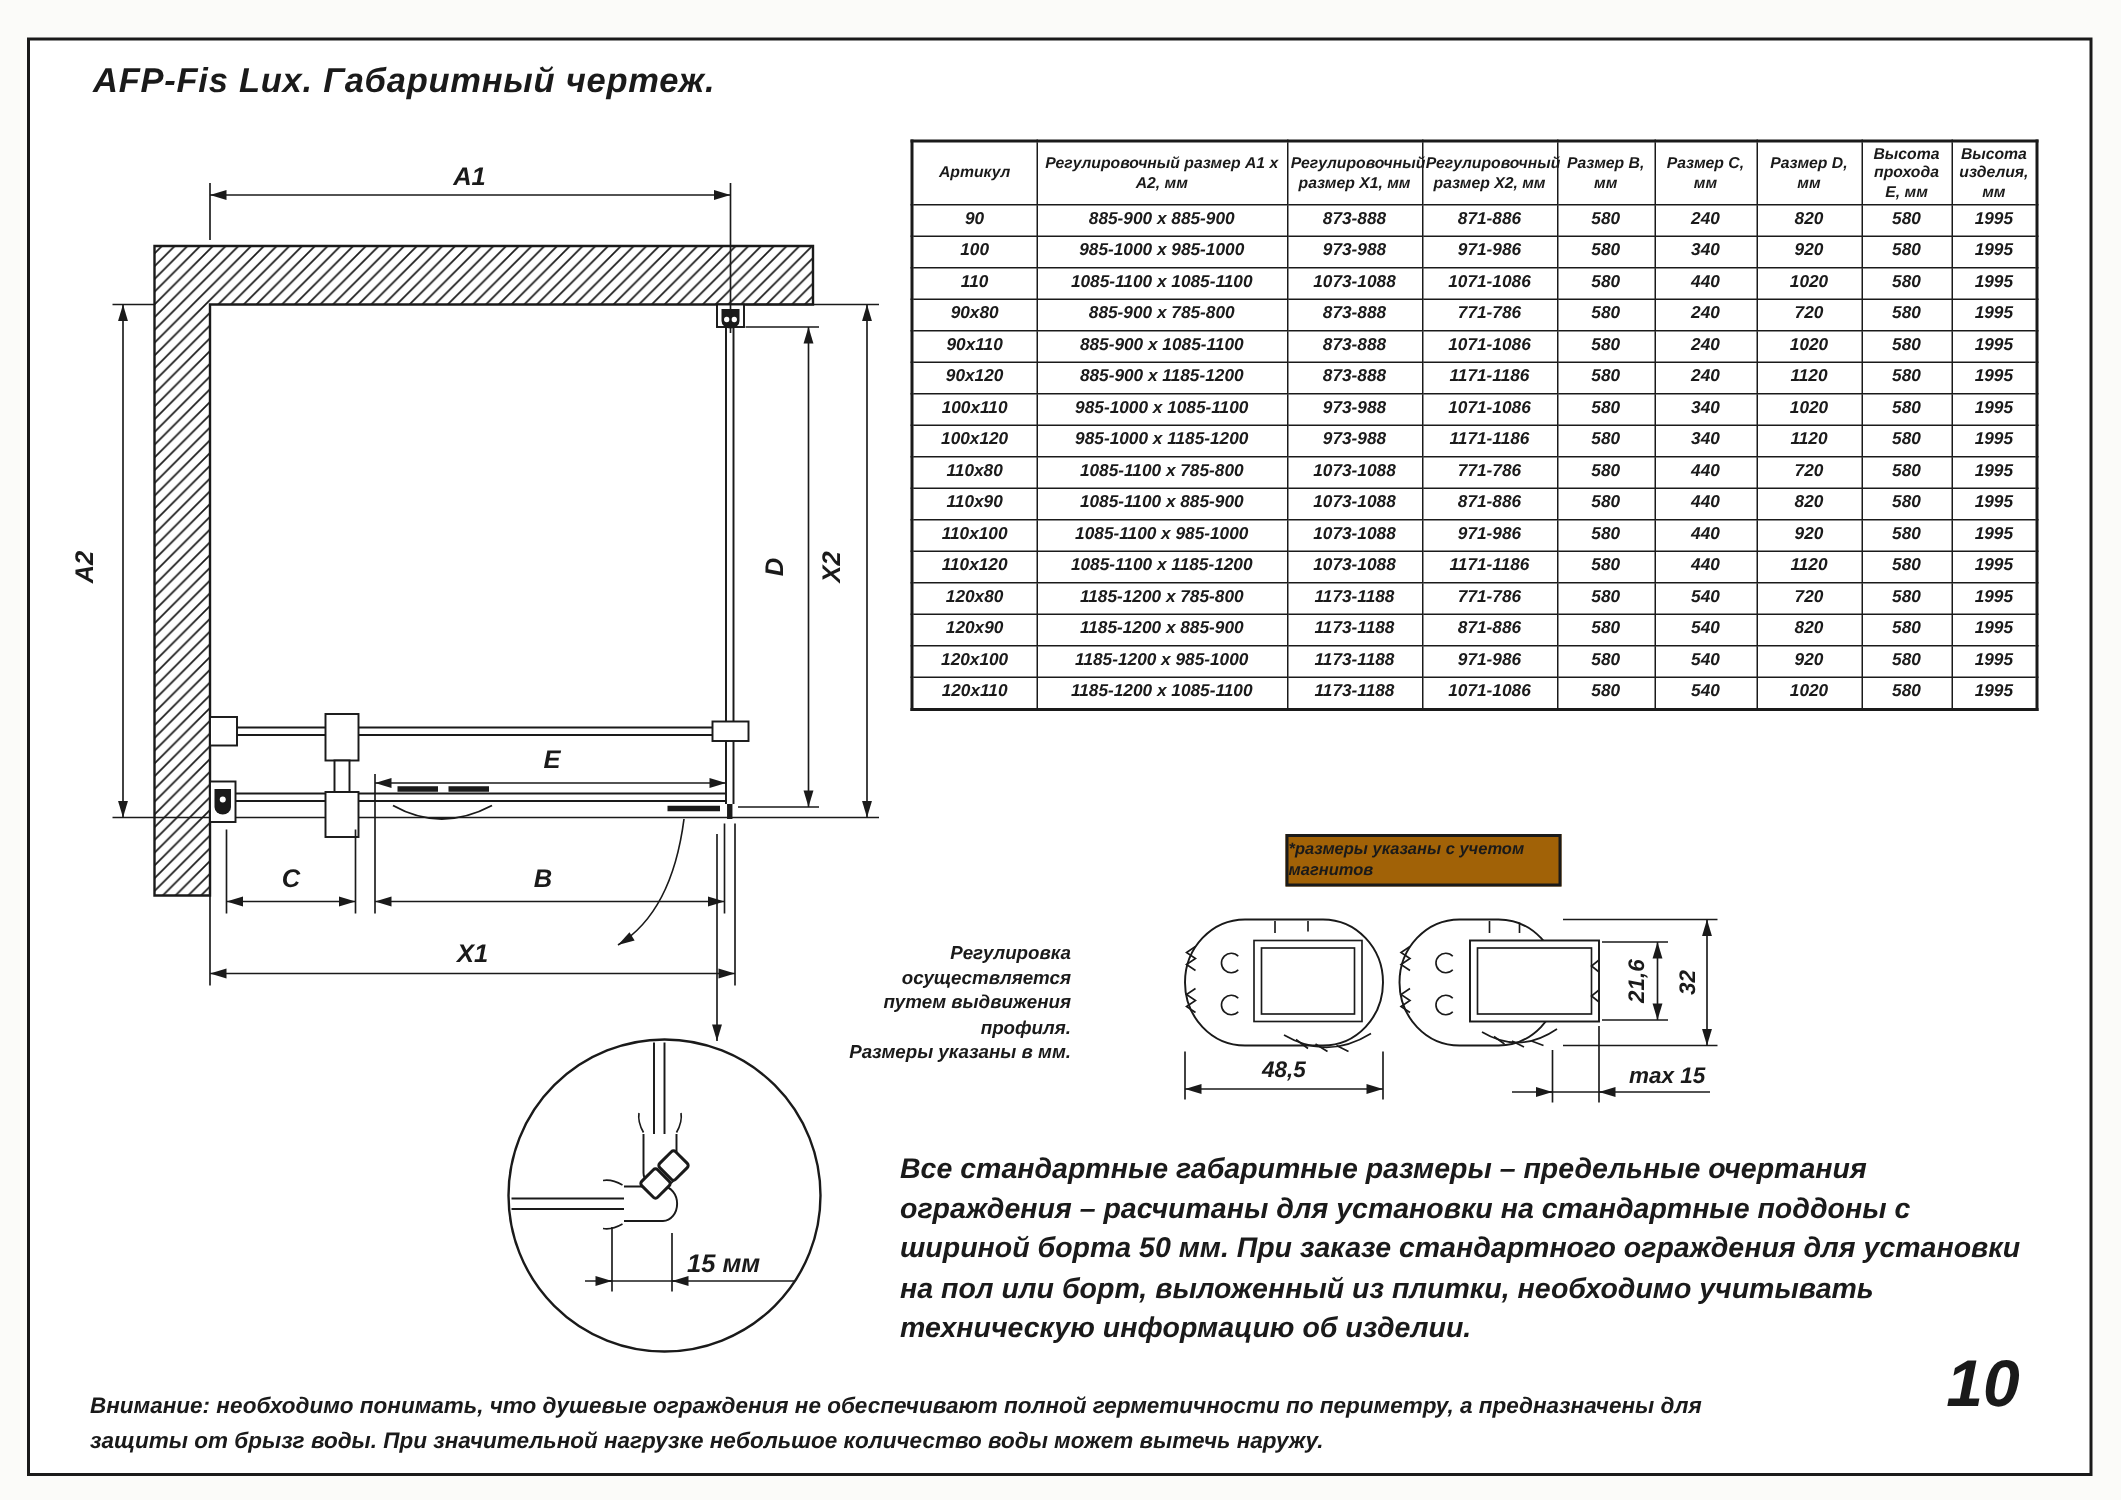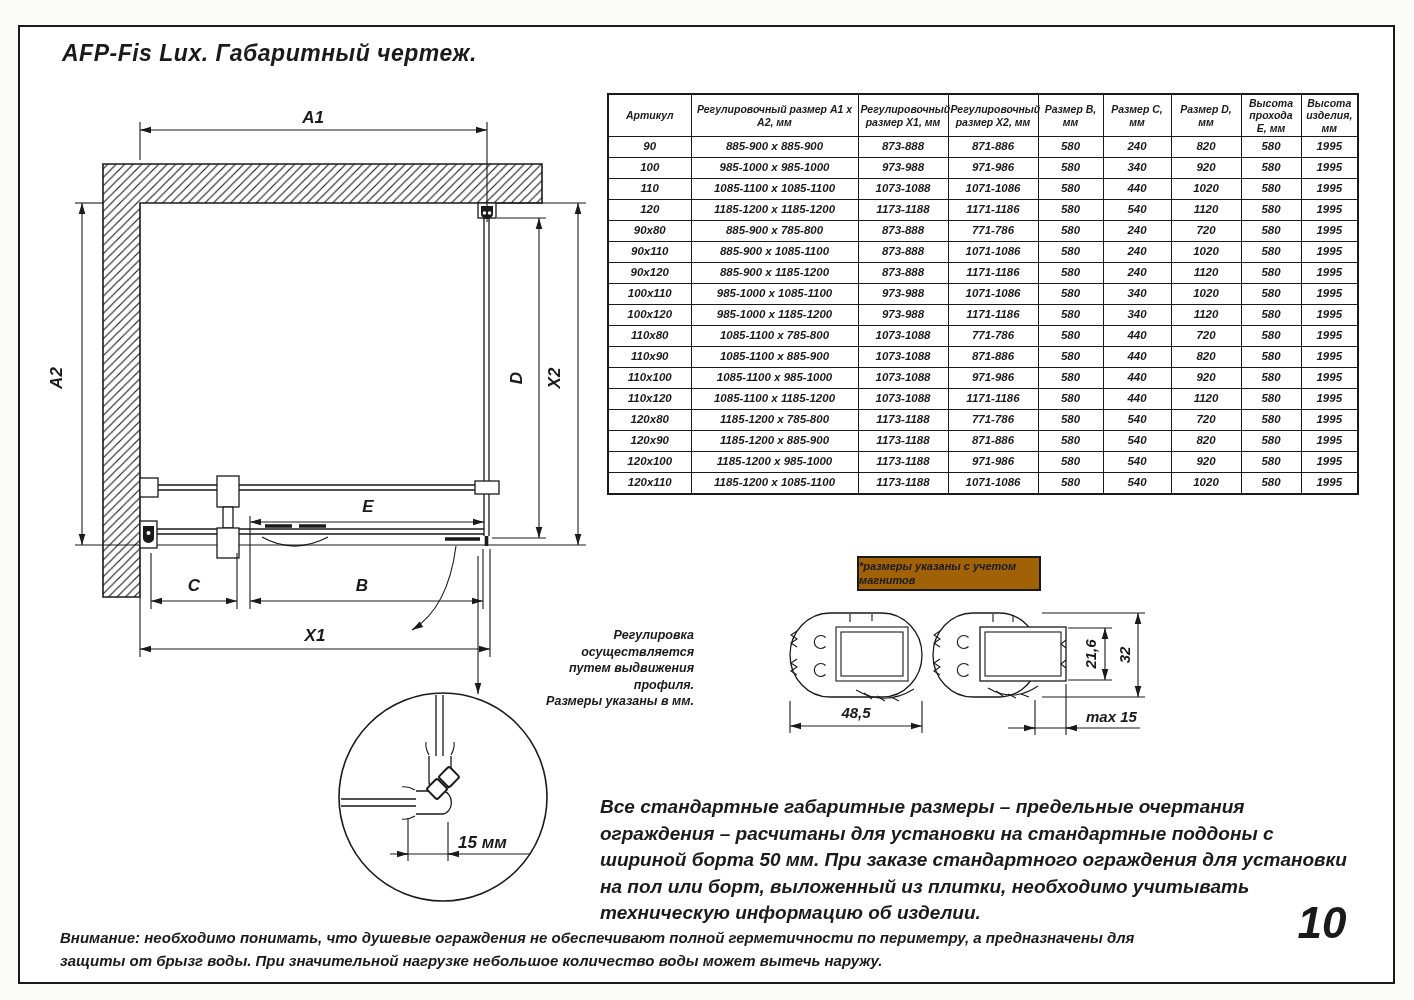--- a/index.html
+++ b/index.html
@@ -15,24 +15,24 @@
   
   table.dims{position:absolute;left:607px;top:93px;width:750px;
     border-collapse:collapse;table-layout:fixed;border:2px solid #1a1a1a;background:#fff;}
   table.dims th{font:italic 700 10.5px/1.18 "Liberation Sans",sans-serif;
     border:1px solid #1a1a1a;height:41px;padding:0 2px;text-align:center;vertical-align:middle;}
   table.dims td{font:italic 700 11.5px/1 "Liberation Sans",sans-serif;
     border:1px solid #1a1a1a;height:20px;padding:0;text-align:center;vertical-align:middle;white-space:nowrap;}
   .footnote{left:857px;top:556px;width:180px;height:31px;border:2px solid #1a1a1a;background:#a16207;
     display:flex;align-items:center;justify-content:center;text-align:left;
     font:italic 700 11px/1.25 "Liberation Sans",sans-serif;}
-  .adjust-note{left:528px;top:627px;width:166px;text-align:right;white-space:pre-line;
+  .adjust-note{left:548px;top:627px;width:166px;text-align:right;white-space:pre-line;
     font:italic 700 12.5px/1.32 "Liberation Sans",sans-serif;}
   .spec-par{left:600px;top:767px;width:752px;
-    font:italic 700 19px/1.4 "Liberation Sans",sans-serif;margin-top:27px;}
+    font:italic 700 19px/1.4 "Liberation Sans",sans-serif;}
   .warning{left:60px;top:927px;width:1080px;
     font:italic 700 15px/1.5 "Liberation Sans",sans-serif;}
   .warning .wlabel{}
   .pagenum{left:1272px;top:901px;width:100px;text-align:center;
     font:italic 700 44px/1 "Liberation Sans",sans-serif;}
   svg{position:absolute;}
   svg text{font-family:"Liberation Sans",sans-serif;font-style:italic;font-weight:700;fill:#1a1a1a;}
   .dim{stroke:#1a1a1a;stroke-width:1.1;fill:none;}
   .thin{stroke:#1a1a1a;stroke-width:1.3;fill:none;}
   .thick{stroke:#1a1a1a;stroke-width:3.6;fill:none;}
@@ -245,31 +245,20 @@
         <td>1085-1100 x 1085-1100</td>
         <td>1073-1088</td>
         <td>1071-1086</td>
         <td>580</td>
         <td>440</td>
         <td>1020</td>
         <td>580</td>
         <td>1995</td>
       </tr>
       <tr>
-        <td>120</td>
-        <td>1185-1200 x 1185-1200</td>
-        <td>1173-1188</td>
-        <td>1171-1186</td>
-        <td>580</td>
-        <td>540</td>
-        <td>1120</td>
-        <td>580</td>
-        <td>1995</td>
-      </tr>
-      <tr>
         <td>90x80</td>
         <td>885-900 x 785-800</td>
         <td>873-888</td>
         <td>771-786</td>
         <td>580</td>
         <td>240</td>
         <td>720</td>
         <td>580</td>
         <td>1995</td>
       </tr>

